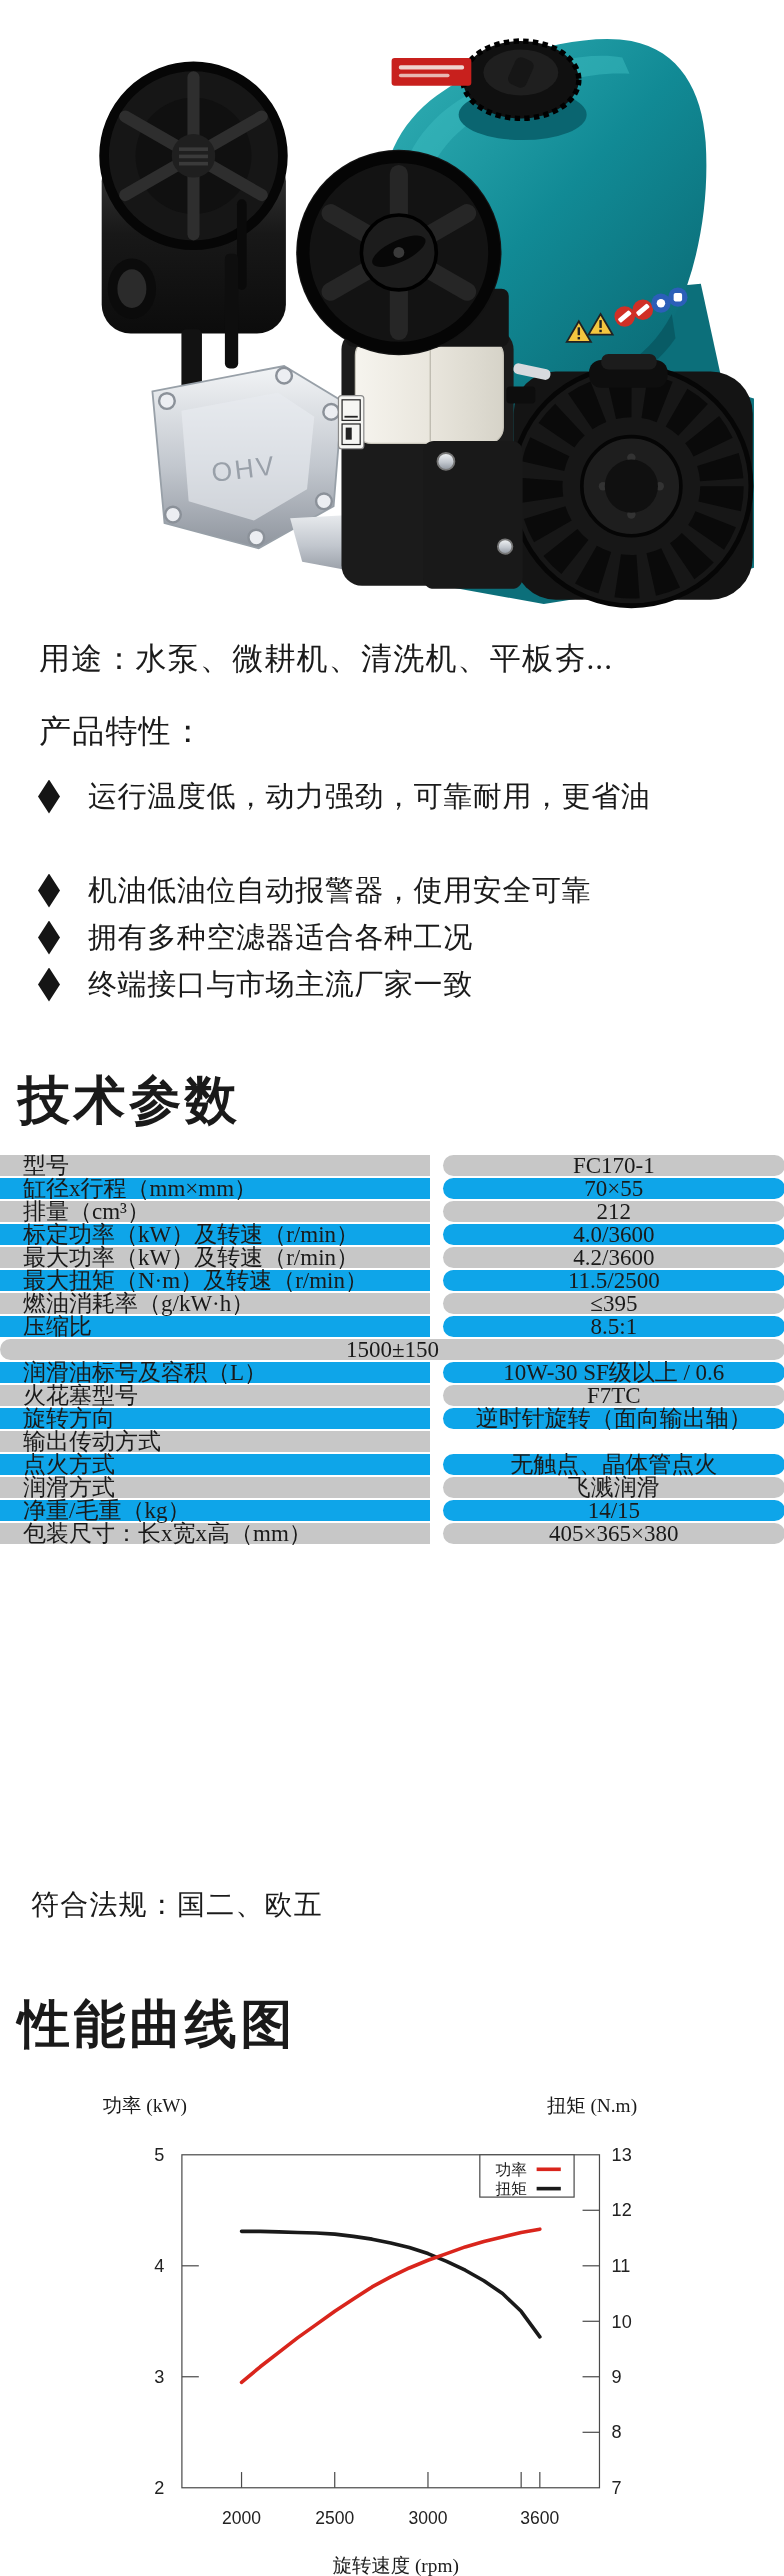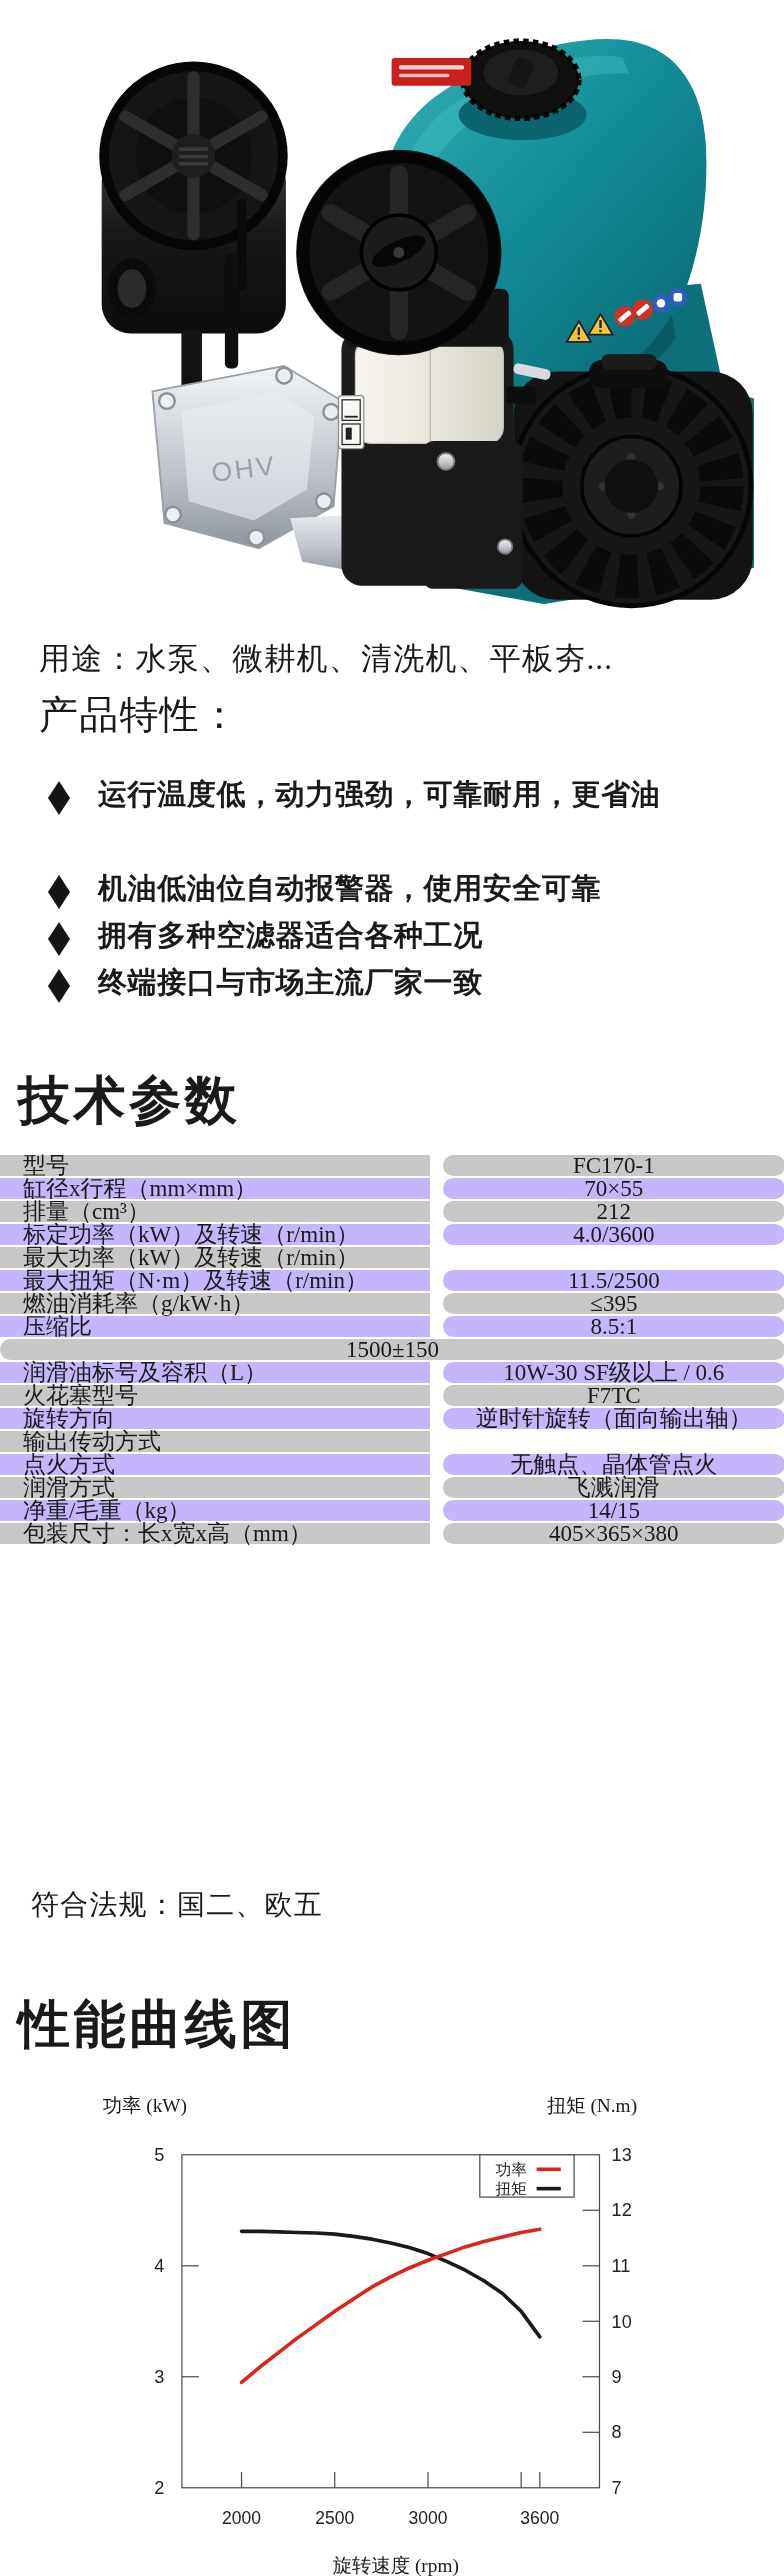--- a/index.html
+++ b/index.html
@@ -1,29 +1,29 @@
 <!DOCTYPE html>
 <html style="--shade: #c7c7c7;font-size:9.7px"><head>
 <meta charset="utf-8">
 <style>
   html,body{margin:0;padding:0;background:#fff;}
   .page{position:relative;width:785px;height:2576px;background:#fff;overflow:hidden;
         font-family:"Liberation Serif","DejaVu Serif",serif;color:#1a1a1a;}
   .abs{position:absolute;}
   .usage{left:39px;top:638px;font-size:31px;letter-spacing:1.2px;}
-  .features-title{left:39px;top:688px;font-size:39px;letter-spacing:1.2px;}
-  .feature-row{left:48px;height:37px;display:flex;align-items:flex-end;font-weight:bold;}
+  .features-title{left:39px;top:710px;font-size:32px;letter-spacing:1.2px;}
+  .feature-row{left:38px;height:37px;display:flex;align-items:center;}
   .feature-diamond{width:22px;height:34px;background:#151515;margin-right:28px;flex:0 0 22px;
         clip-path:polygon(50% 0,100% 50%,50% 100%,0 50%);}
   .feature-text{font-size:29px;letter-spacing:0.6px;white-space:nowrap;}
   .section-title{left:18px;font-size:52px;font-weight:700;letter-spacing:3.6px;}
   .spec-table{left:0;top:1155px;width:785px;}
   .spec-row{display:flex;height:21px;margin-bottom:2px;}
   .spec-row.shaded .spec-cell{background:var(--shade,#c7c7c7);}
-  .spec-cell{display:flex;align-items:center;font-size:23px;background:#c4b5fd;}
+  .spec-cell{display:flex;align-items:center;font-size:23px;background:#0ea5e9;}
   .spec-cell.lab{width:407px;padding-left:23px;margin-right:12.7px;}
   .spec-cell.val{flex:1;justify-content:center;text-align:center;border-radius:15px;}
   .compliance{left:31px;top:1886px;font-size:28px;letter-spacing:1.2px;}
   .chart-wrap{left:0;top:2072px;width:659px;height:504px;}
   svg text{font-family:"Liberation Sans","DejaVu Sans",sans-serif;}
   svg .cjk{font-family:"Liberation Serif","DejaVu Serif",serif;}
 </style>
 </head>
 <body>
 
@@ -260,20 +260,23 @@
         </div>
       <div class="spec-cell val">
           <span class="spec-text">4.0/3600</span>
         </div>
     </div>
 
     <div class="spec-row shaded">
       <div class="spec-cell lab">
           <span class="spec-text">最大功率（kW）及转速（r/min）</span>
         </div>
+      <div class="spec-cell val">
+          <span class="spec-text">4.2/3600</span>
+        </div>
     </div>
 
     <div class="spec-row">
       <div class="spec-cell lab">
           <span class="spec-text">最大扭矩（N·m）及转速（r/min）</span>
         </div>
       <div class="spec-cell val">
           <span class="spec-text">11.5/2500</span>
         </div>
     </div>

